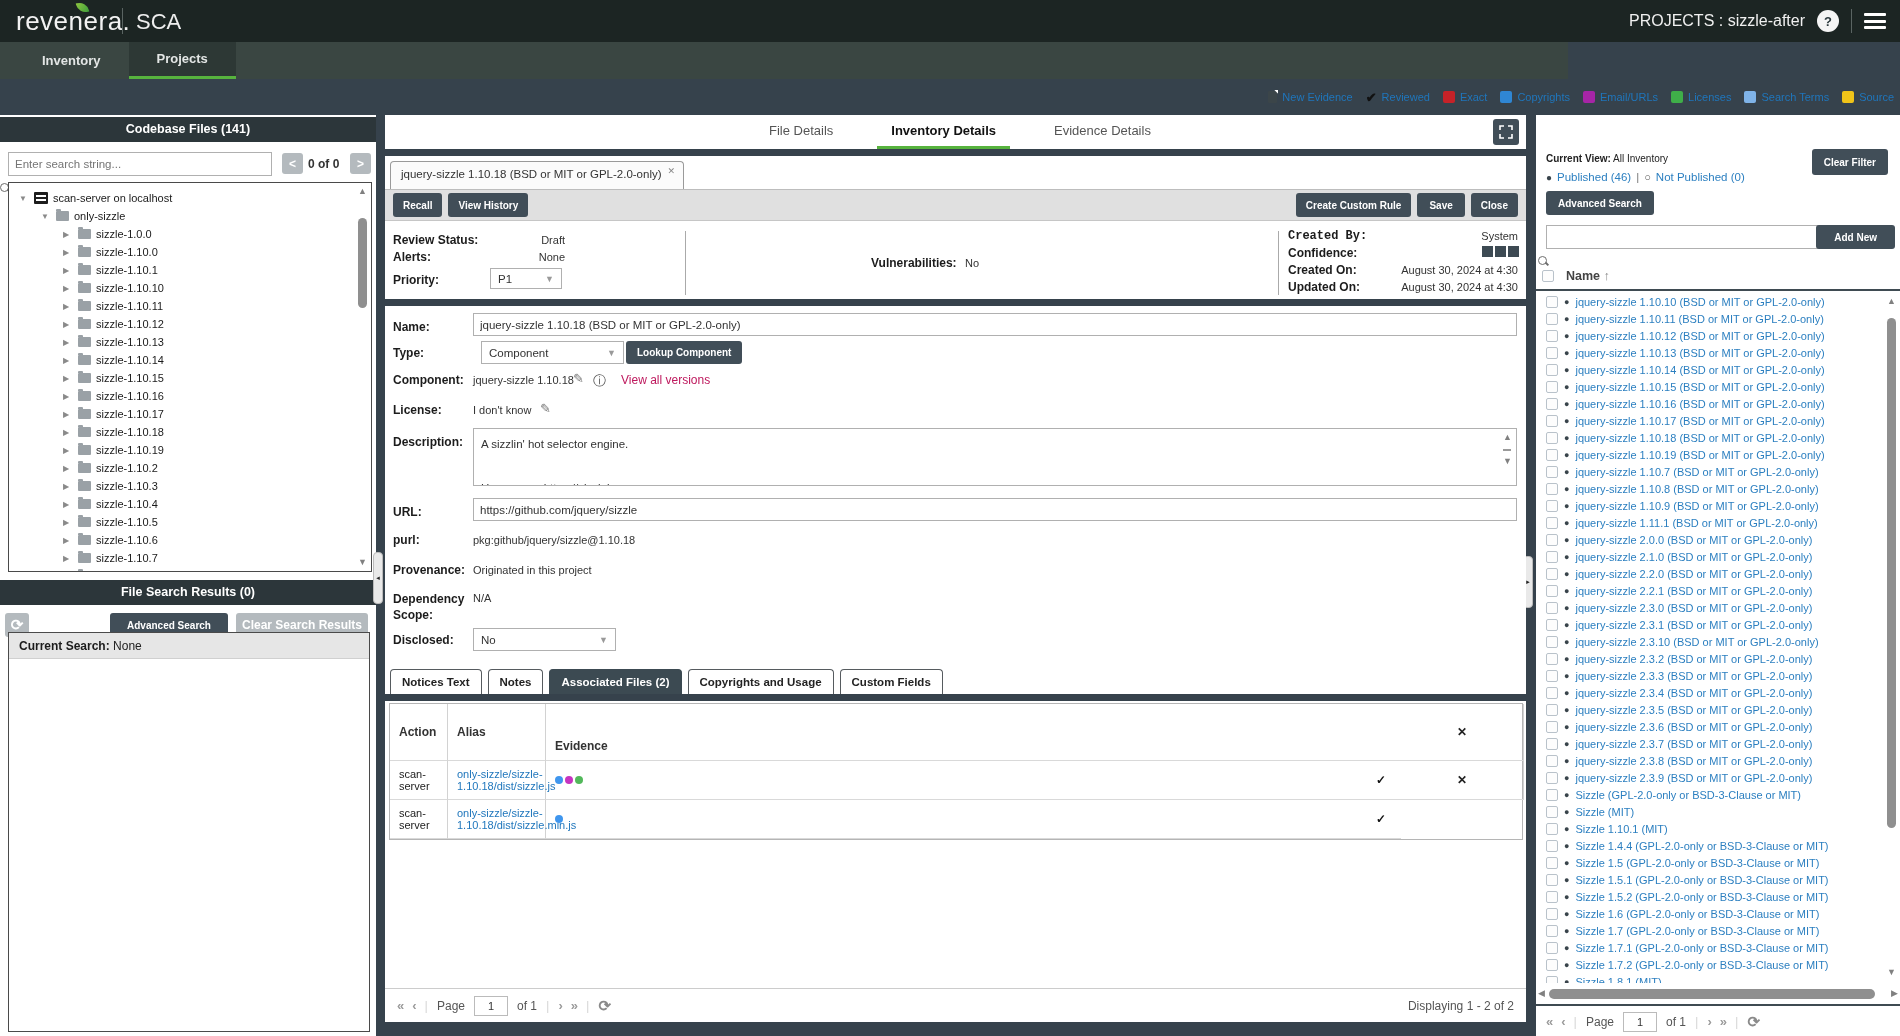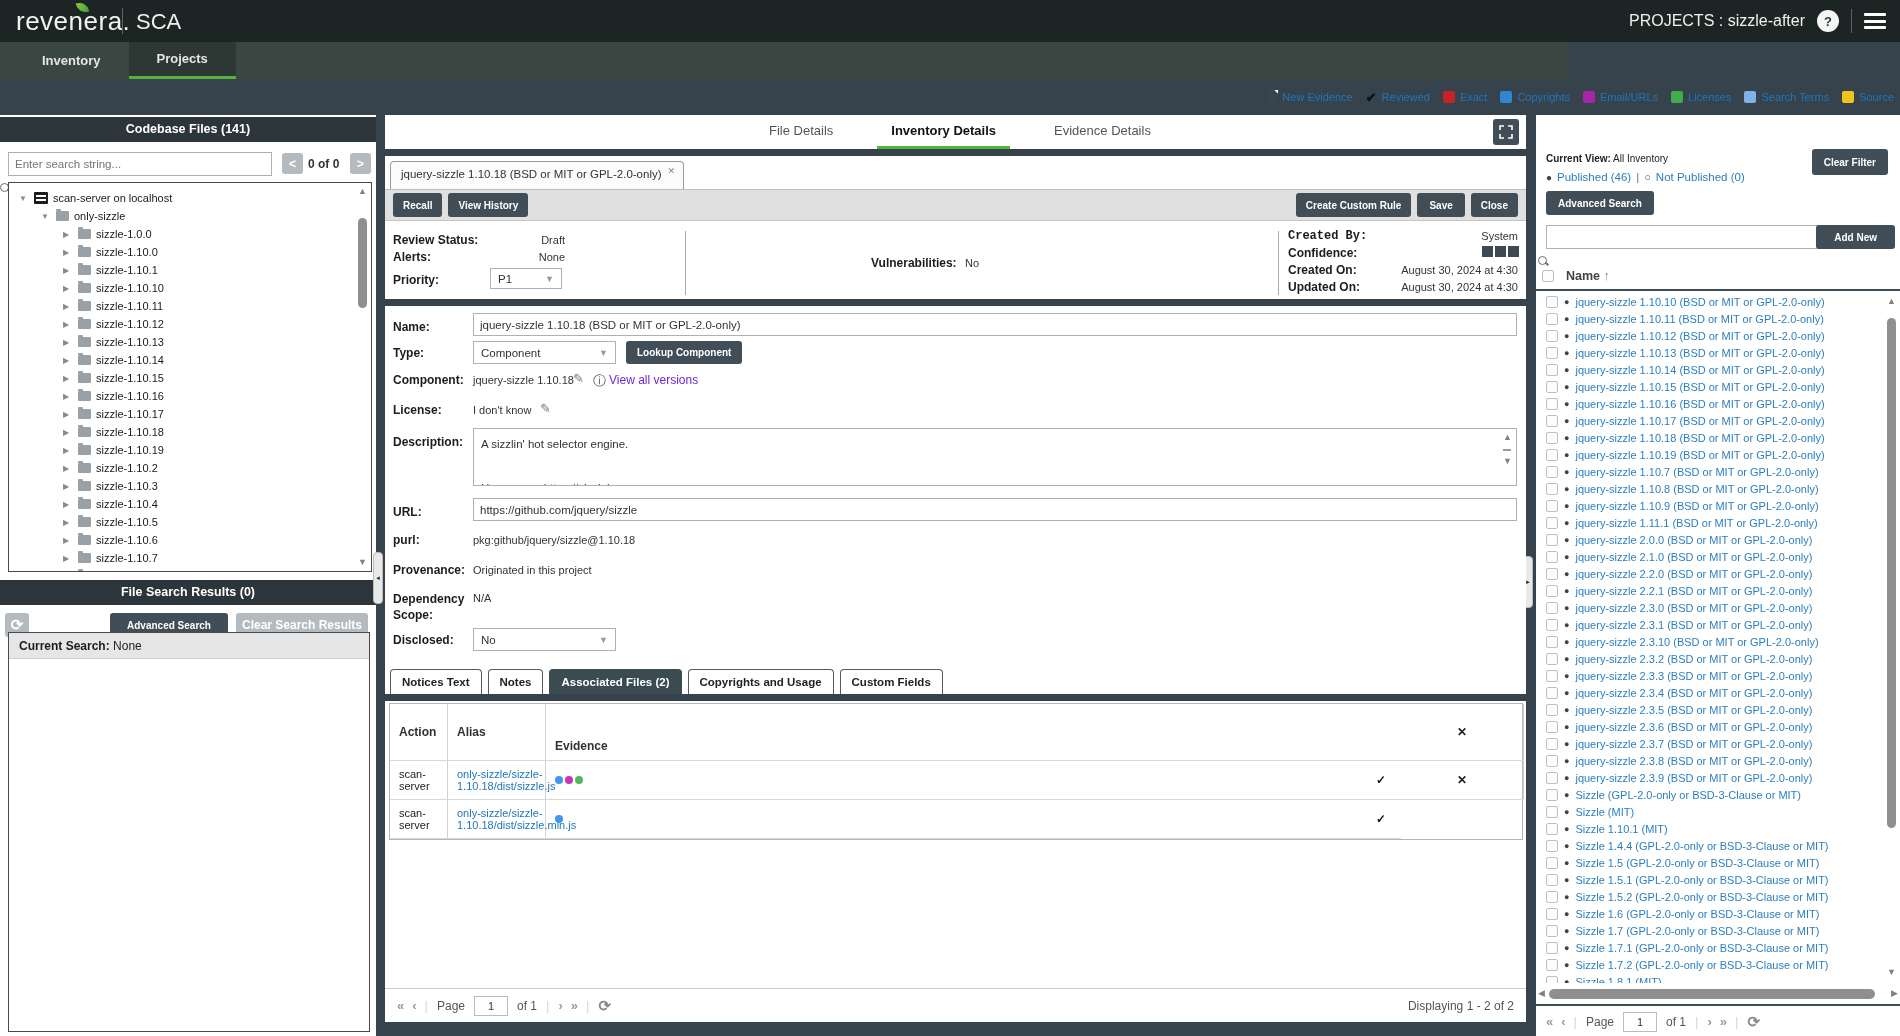--- a/index.html
+++ b/index.html
@@ -394,30 +394,30 @@
       <span class="val abs" style="left:960px;top:37px;width:173px;text-align:right;">August 30, 2024 at 4:30</span>
       <span class="lblb abs" style="left:903px;top:53px;">Updated On:</span>
       <span class="val abs" style="left:960px;top:54px;width:173px;text-align:right;">August 30, 2024 at 4:30</span>
     </div>
     <div class="abs" style="left:0;top:184px;width:1141px;height:7px;background:#36424c;"></div>
 
     <div>
       <span class="lblb abs" style="left:8px;top:205px;">Name:</span>
       <input class="tin abs" style="left: 88px; top: 198px; width: 1044px; height: 23px;" value="jquery-sizzle 1.10.18 (BSD or MIT or GPL-2.0-only)">
       <span class="lblb abs" style="left:8px;top:231px;">Type:</span>
-      <div class="select abs" style="left:88px;top:226px;width:143px;height:23px;">
+      <div class="select abs" style="left:96px;top:226px;width:143px;height:23px;">
         <span>Component</span>
           <span class="car">▼</span>
       </div>
       <button class="btn-dark abs" style="left:241px;top:226px;height:23px;padding:0 11px;">Lookup Component</button>
       <span class="lblb abs" style="left:8px;top:258px;">Component:</span>
       <span class="val abs" style="left:88px;top:259px;">jquery-sizzle 1.10.18</span>
       <span class="pencil abs" style="left:188px;top:256px;">✎</span>
       <span class="info-ic abs" style="left:208px;top:257px;">ⓘ</span>
-      <a class="abs" style="left:224px;top:258px;color:#6d28d9;font-size:12px;text-decoration:none;">View all versions</a>
+      <a class="abs" style="left:236px;top:258px;color:#be185d;font-size:12px;text-decoration:none;">View all versions</a>
       <span class="lblb abs" style="left:8px;top:288px;">License:</span>
       <span class="val abs" style="left:88px;top:289px;">I don't know</span>
       <span class="pencil abs" style="left:155px;top:286px;">✎</span>
       <span class="lblb abs" style="left:8px;top:320px;">Description:</span>
       <textarea class="tin abs" style="left: 88px; top: 313px; width: 1044px; height: 58px; resize: none; padding: 5px 20px 0px 7px; line-height: 1.9;">A sizzlin' hot selector engine.
 
 Homepage: https://sizzlejs.com</textarea>
       <span class="tri abs" style="left:1118px;top:318px;">▲</span>
       <span class="abs" style="left:1118px;top:334px;width:8px;height:2px;background:#9a9a9a;"></span>
       <span class="tri abs" style="left:1118px;top:342px;">▼</span>

